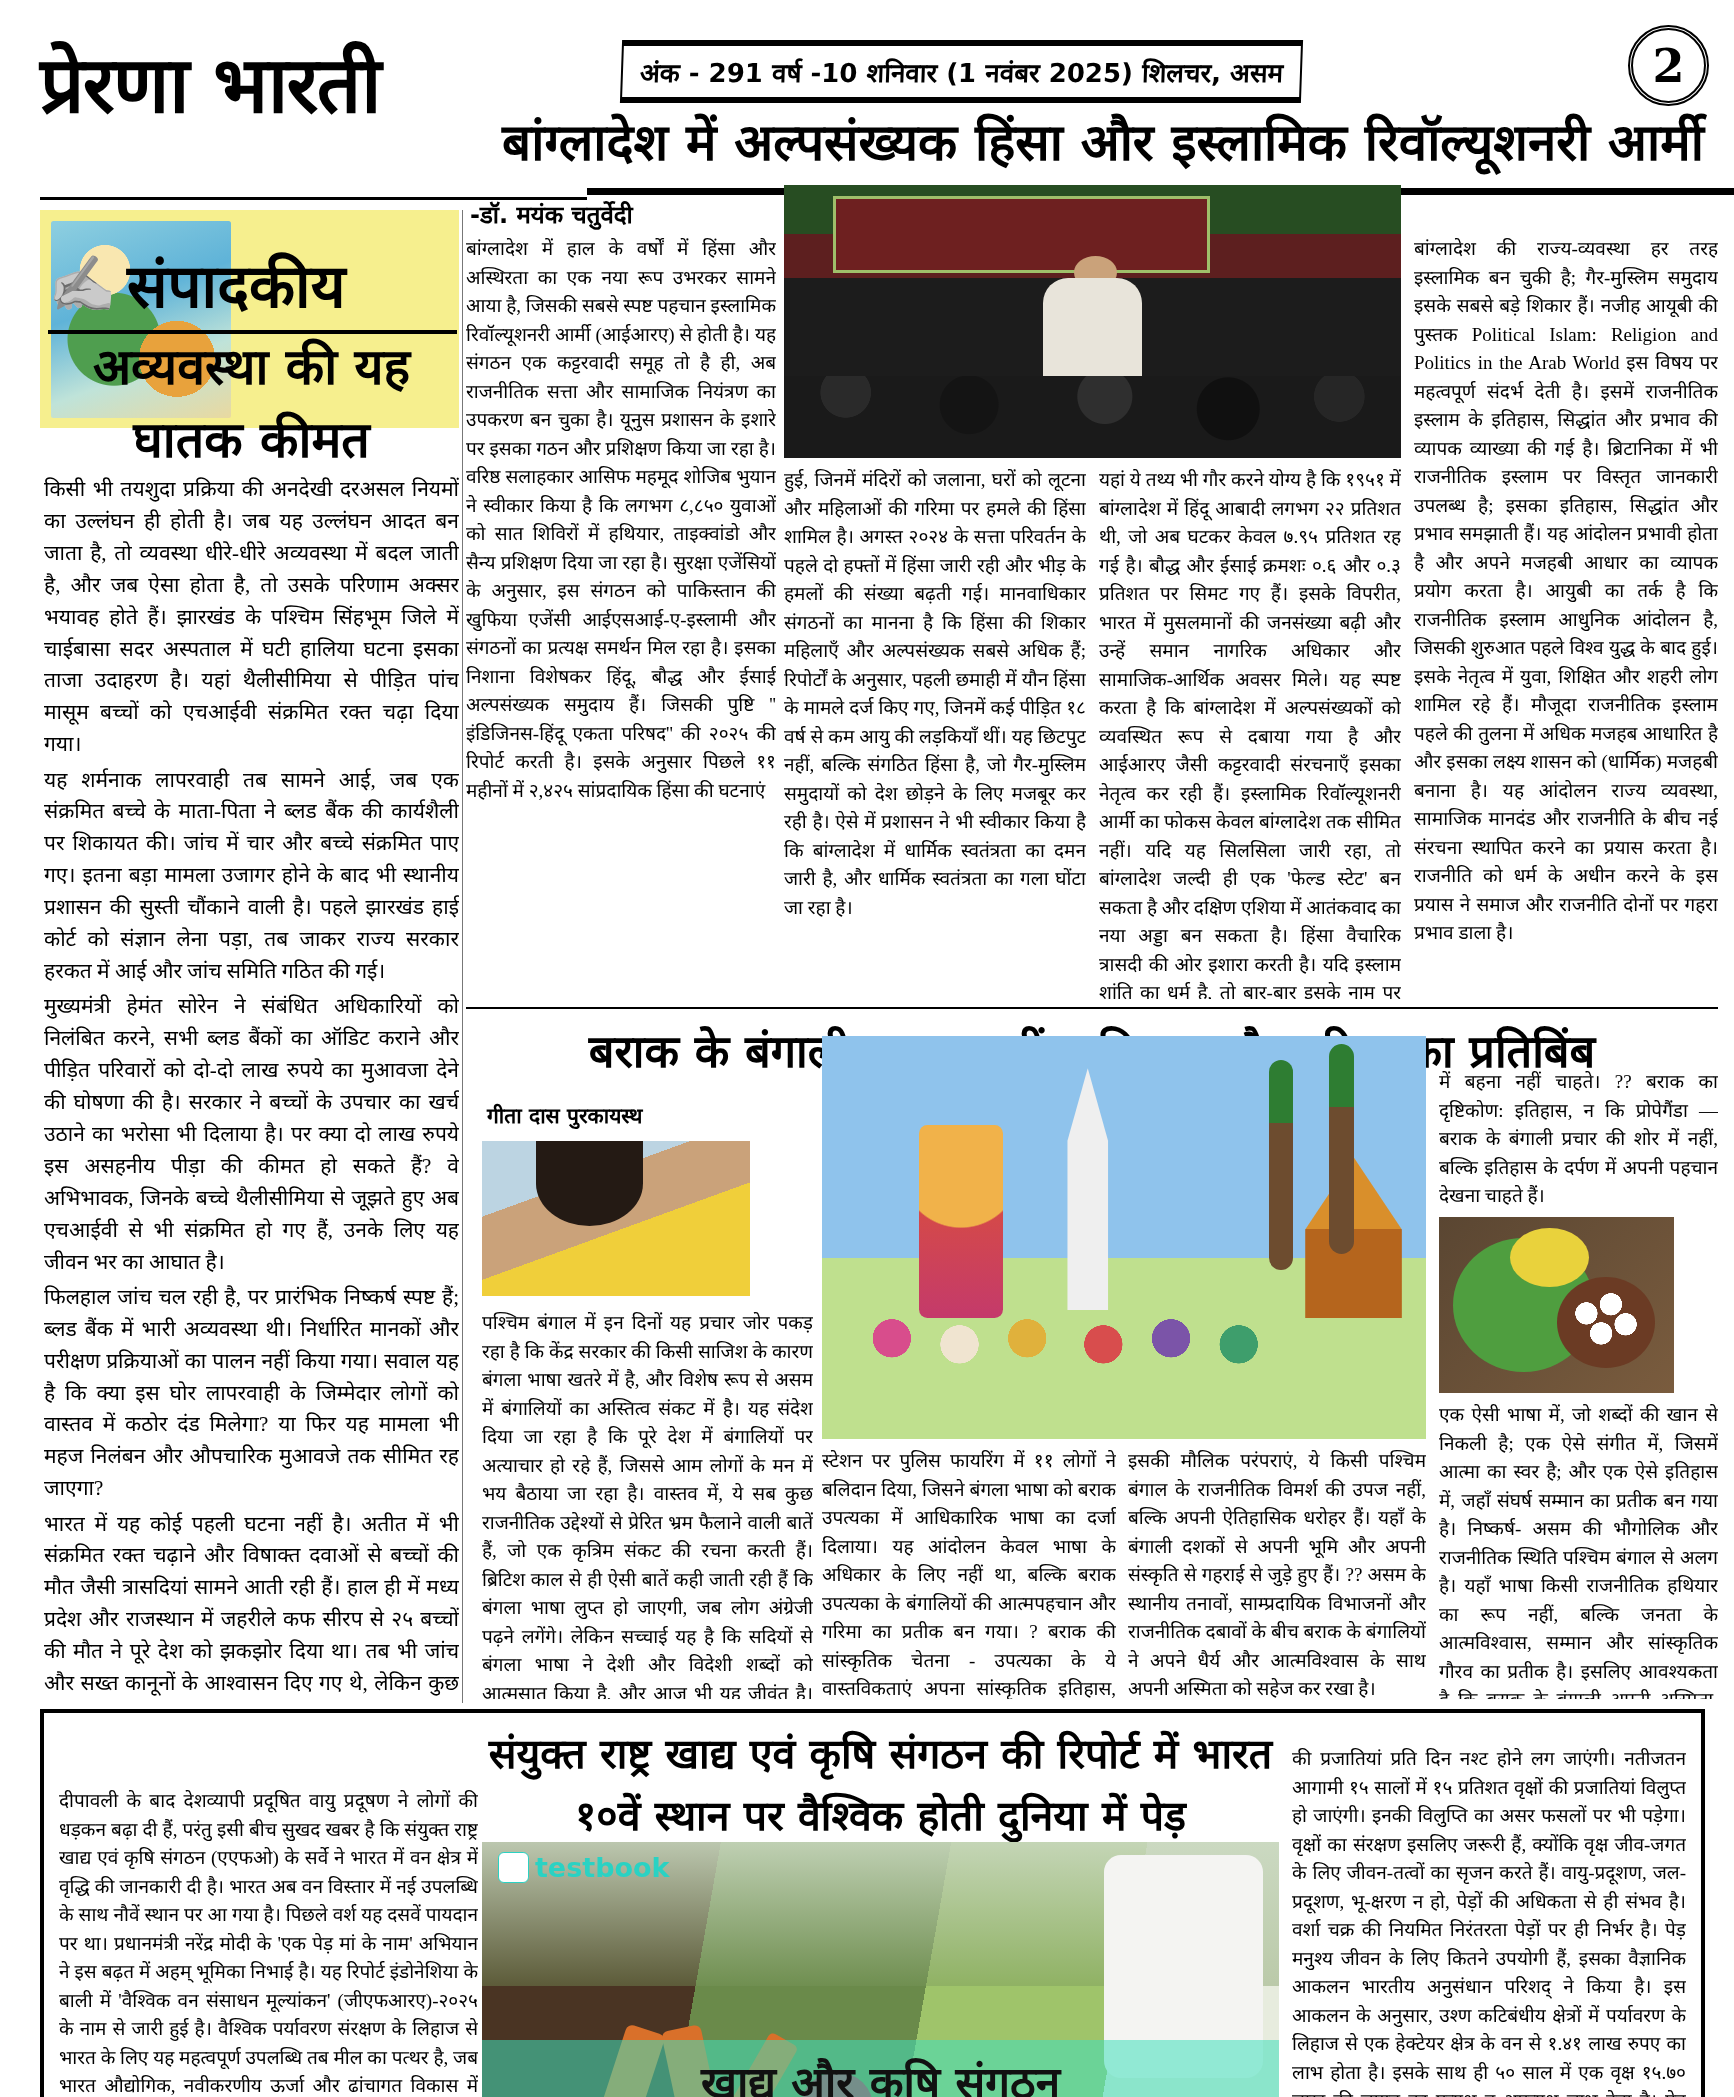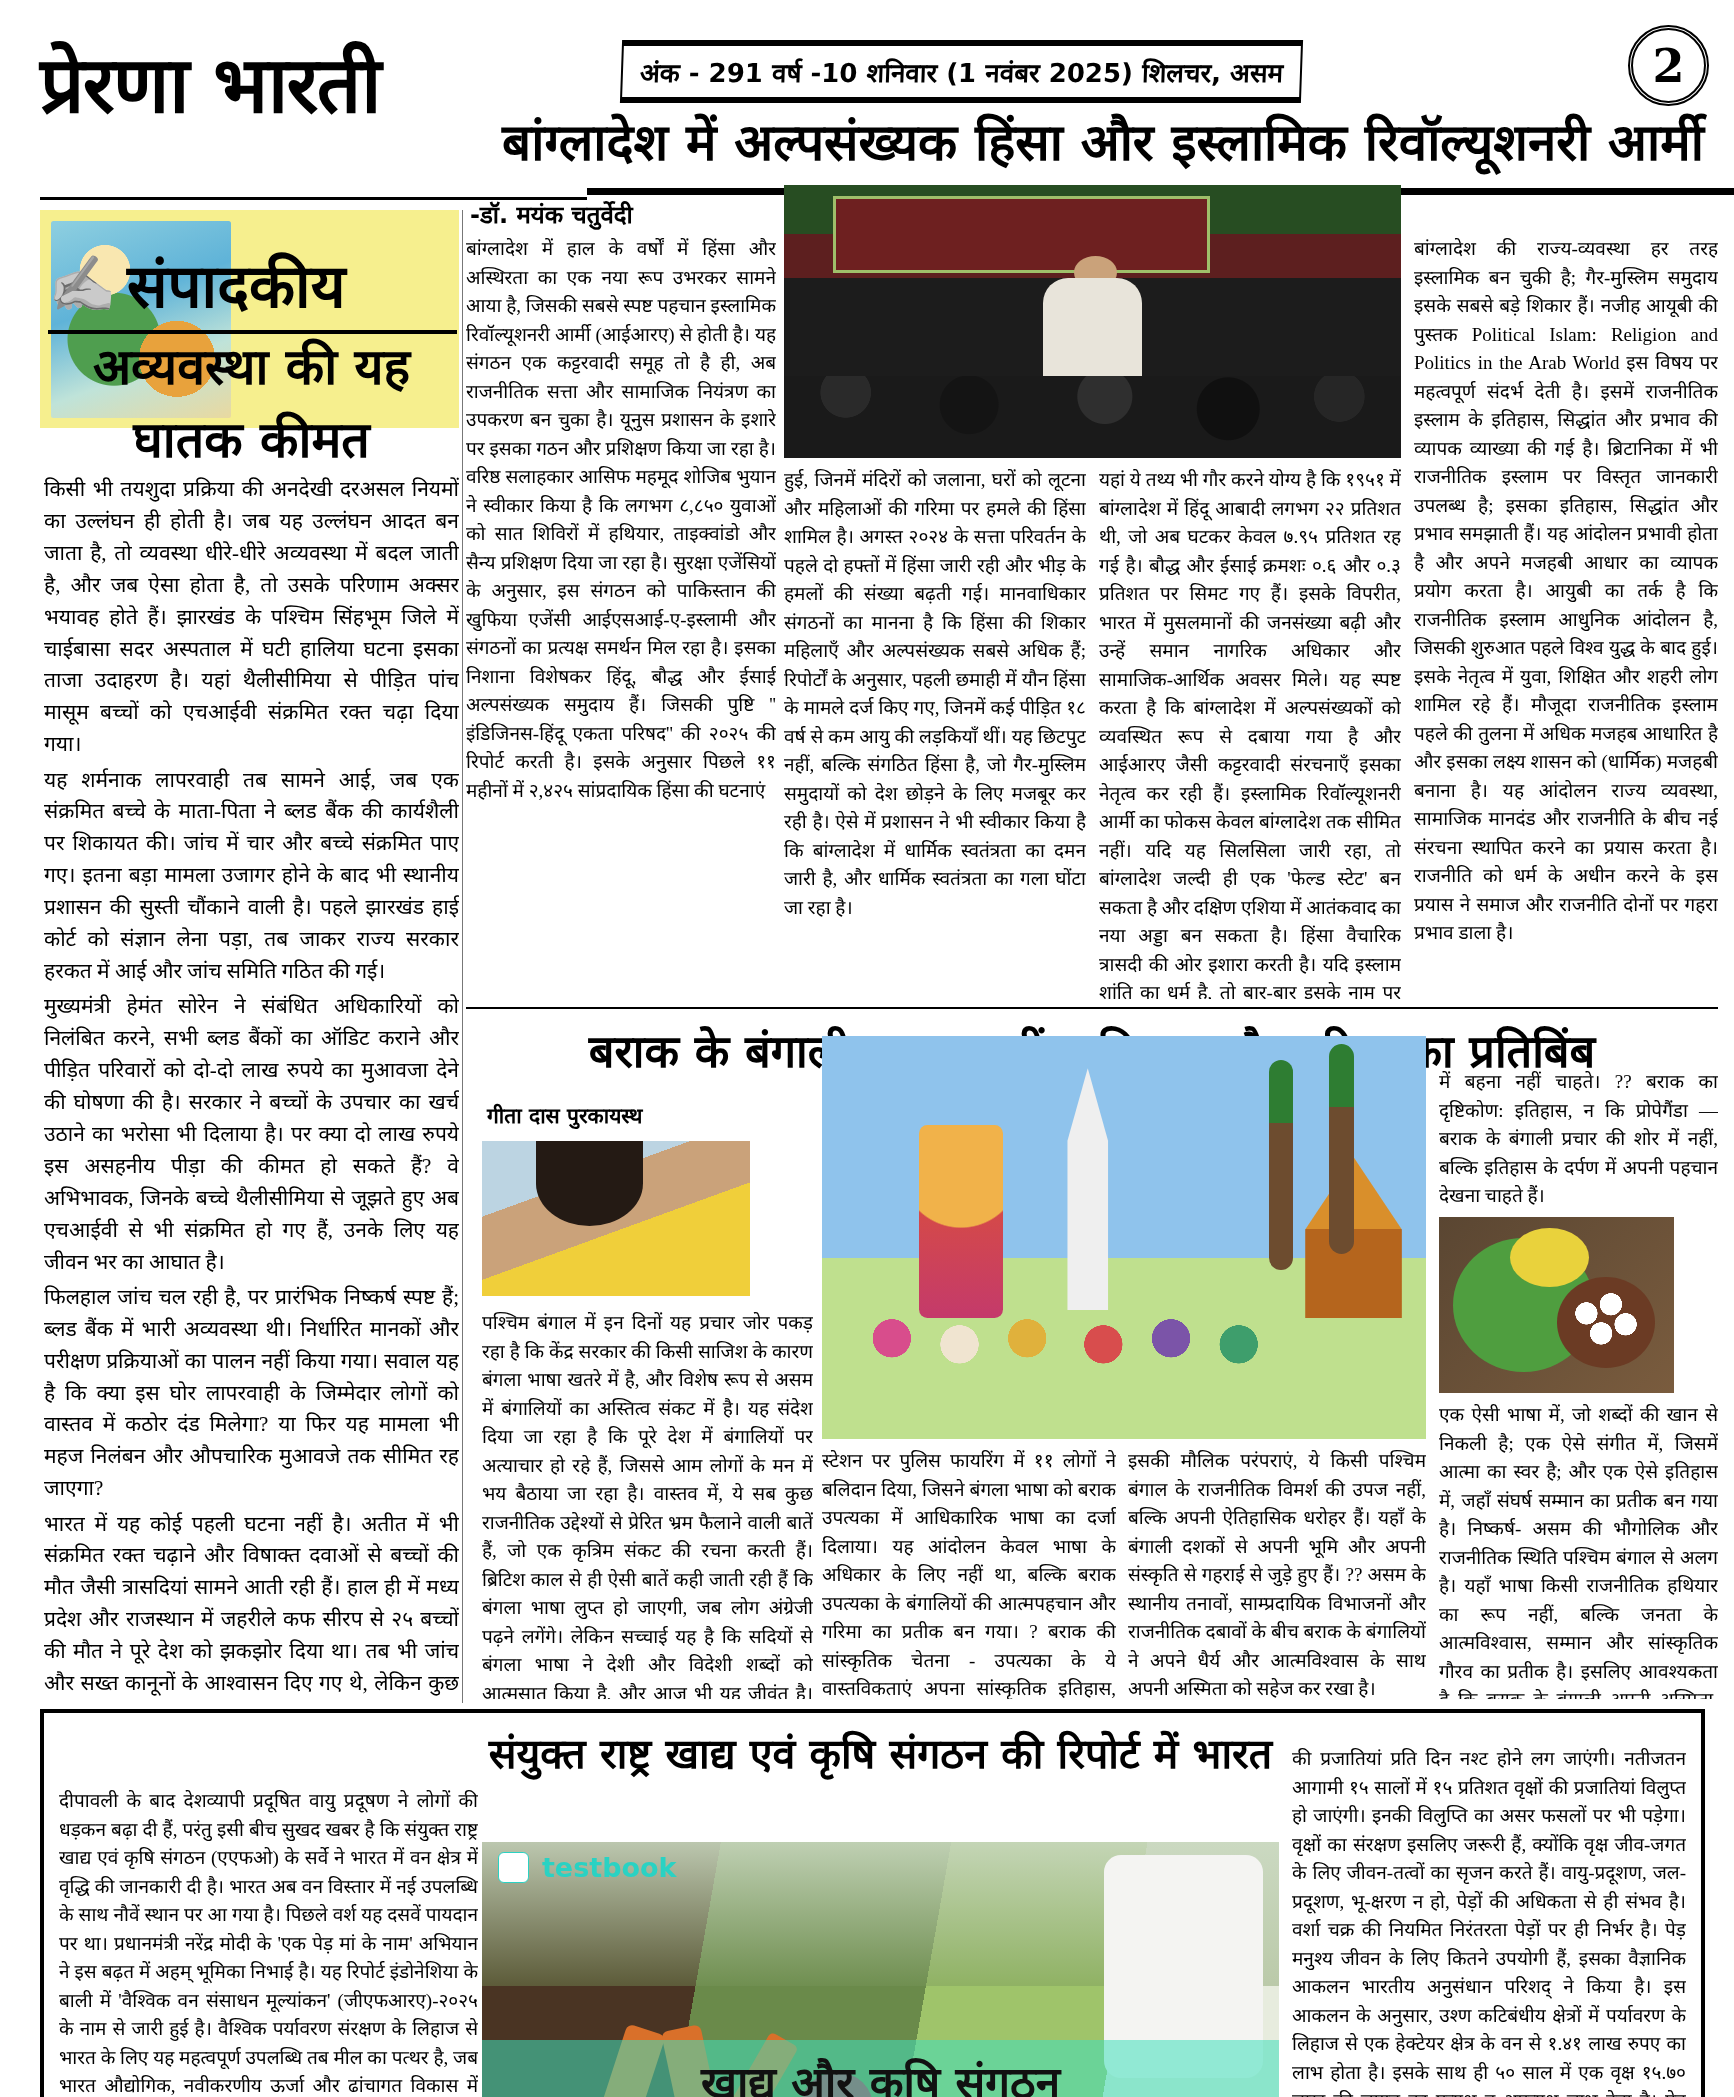--- a/index.html
+++ b/index.html
@@ -59,21 +59,21 @@
   .farm{background:linear-gradient(100deg,#4a3423 0 28%,#6a8a4a 28% 55%,#9fc46a 55% 78%,#e7ecde 78% 100%);}
   .farm .trees{position:absolute;top:0;width:100%;height:45%;background:linear-gradient(180deg,rgba(200,215,190,.9),rgba(120,150,90,.4));}
   .farm .carrot1,.farm .carrot2,.farm .carrot3{position:absolute;background:#d9702a;border-radius:8.4px 8.4px 25px 25px;}
   .farm .carrot1{left:16%;bottom:8%;width:5%;height:34%;transform:rotate(18deg);}
   .farm .carrot2{left:24%;bottom:4%;width:5%;height:38%;transform:rotate(-12deg);}
   .farm .carrot3{left:33%;bottom:10%;width:4%;height:30%;transform:rotate(30deg);}
   .farm .beet{position:absolute;left:40%;bottom:6%;width:9%;height:22%;background:#b52a4e;border-radius:50%;}
   .farm .shirt{position:absolute;right:2%;top:4%;width:20%;height:70%;background:#f4f4f2;border-radius:17px;}
   .farm .band{position:absolute;left:0;right:0;top:62%;height:26%;background:rgba(64,224,188,.55);display:flex;align-items:center;justify-content:center;}
   .farm .band span{font-family:"DejaVu Sans",sans-serif;font-weight:bold;font-size:44px;color:#111;}
-  .tb{position:absolute;left:2%;top:3%;display:flex;align-items:center;gap:13px;}
+  .tb{position:absolute;left:2%;top:3%;display:flex;align-items:center;gap:6px;}
   .tb .logo{width:29px;height:29px;background:#fff;border-radius:5.9px;border:1.7px solid #2ad2c3;}
   .tb .name{font-family:"DejaVu Sans",sans-serif;font-weight:bold;font-size:27px;color:#2ad2c3;}
   .bottom-box{border:4.2px solid #000;}
   .b-headline{font-family:"DejaVu Sans",sans-serif;font-weight:bold;font-size:41px;line-height:1.5;text-align:center;}
   .hrule{background:#000;height:2.1px;}
 </style>
 </head>
 <body>
 
 <div class="abs masthead" style="left:40px;top:29px;">प्रेरणा भारती</div>
@@ -144,20 +144,21 @@
   <div class="leaf"></div>
   <div class="plate"></div>
   <div class="roti"></div>
 </div>
 <div class="abs col" style="left:1439px;top:1401px;width:279px;height:298px;">एक ऐसी भाषा में, जो शब्दों की खान से निकली है; एक ऐसे संगीत में, जिसमें आत्मा का स्वर है; और एक ऐसे इतिहास में, जहाँ संघर्ष सम्मान का प्रतीक बन गया है। निष्कर्ष- असम की भौगोलिक और राजनीतिक स्थिति पश्चिम बंगाल से अलग है। यहाँ भाषा किसी राजनीतिक हथियार का रूप नहीं, बल्कि जनता के आत्मविश्वास, सम्मान और सांस्कृतिक गौरव का प्रतीक है। इसलिए आवश्यकता है कि बराक के बंगाली अपनी अस्मिता, भाषा और सांस्कृतिक चेतना पर गर्व करें और किसी भी प्रकार के राजनीतिक भ्रम से दूर रहकर आत्मविश्वास के साथ आगे बढ़ें।</div>
 
 <div class="abs bottom-box" style="left:40px;top:1709px;width:1657px;height:990px;"></div>
 
 <div class="abs b-headline" style="left:482px;top:1724px;width:797px;">
   <div>संयुक्त राष्ट्र खाद्य एवं कृषि संगठन की रिपोर्ट में भारत</div>
+  <div>१०वें स्थान पर वैश्विक होती दुनिया में पेड़</div>
 </div>
 
 <div class="abs col" style="left:59px;top:1787px;width:419px;height:898px;">दीपावली के बाद देशव्यापी प्रदूषित वायु प्रदूषण ने लोगों की धड़कन बढ़ा दी हैं, परंतु इसी बीच सुखद खबर है कि संयुक्त राष्ट्र खाद्य एवं कृषि संगठन (एएफओ) के सर्वे ने भारत में वन क्षेत्र में वृद्धि की जानकारी दी है। भारत अब वन विस्तार में नई उपलब्धि के साथ नौवें स्थान पर आ गया है। पिछले वर्श यह दसवें पायदान पर था। प्रधानमंत्री नरेंद्र मोदी के 'एक पेड़ मां के नाम' अभियान ने इस बढ़त में अहम् भूमिका निभाई है। यह रिपोर्ट इंडोनेशिया के बाली में 'वैश्विक वन संसाधन मूल्यांकन' (जीएफआरए)-२०२५ के नाम से जारी हुई है। वैश्विक पर्यावरण संरक्षण के लिहाज से भारत के लिए यह महत्वपूर्ण उपलब्धि तब मील का पत्थर है, जब भारत औद्योगिक, नवीकरणीय ऊर्जा और ढांचागत विकास में निरंतर प्रगति कर रहा है। ऐसे में नौवें स्थान पर आना सतत वन प्रबंधन और पारिस्थितिकी संरक्षण में संतुलन को दर्शाता है। एएफओ की रिपोर्ट बताती है कि दुनिया का कुल वन क्षेत्र ४१४ करोड़ हेक्टेयर है। यह वन पृथ्वी की ३२ प्रतिशत भूमि को अच्छादित करता है। इसका आधे से ज्यादा ५४ प्रतिशत भू-भाग केवल पांच देशों, रूस, ब्राजील, कनाडा, अमेरिका और चीन में है। आस्ट्रेलिया कांगो और इंडोनेशिया के बाद भारत दुनिया के शीर्ष १० वन-समृद्ध देशों में शामिल हो गया है। पेड़ों की अस्मिता पर ही मनुष्य व अन्य प्राणियों का जीवन टिका हुआ है। गोया, पेड़ एक ऐसी प्राकृतिक संपदा है, जिसका यदि विनाश होता है तो मनुष्य का सुखद जीवन भी संभव नहीं रह जाएगा। जब से मानव सभ्यता के विकास का क्रम षुरूहुआ है, तब से लेकर अब तक वृक्षों की संख्या में ४६ प्रतिशत की कमी आई है। पेड़ों की गिनती के अब तक के सबसे समग्र वैश्विक अभियान में दुनिया भर के वैज्ञानिक समूहों ने यह आकलन किया है। इस गणना का तकनीकी की मदद से 'सेंटोलाइट इमेजरी' के द्वारा आकलन हुआ। इस अध्ययन की विस्तृत रिपोर्ट प्रतिष्ठित शोध पत्रिका 'नेचर' में छपी है। रिपोर्ट के मुताबिक यही उष्ण समशीतोष्ण, भूमध्यरेखीय और उप आर्कटिक क्षेत्रों में पाई जाने वाली वनस्पतियों व पेड़ों की किस्में हैं। पृथ्वी पर मौजूद वृक्षों में से ४३ फीसदी पेड़ उष्णकटिबंधीय</div>
 
 <div class="abs photo farm" style="left:482px;top:1842px;width:797px;height:319px;">
   <div class="trees"></div>
   <div class="shirt"></div>
   <div class="carrot1"></div>
   <div class="carrot2"></div>
   <div class="carrot3"></div>

